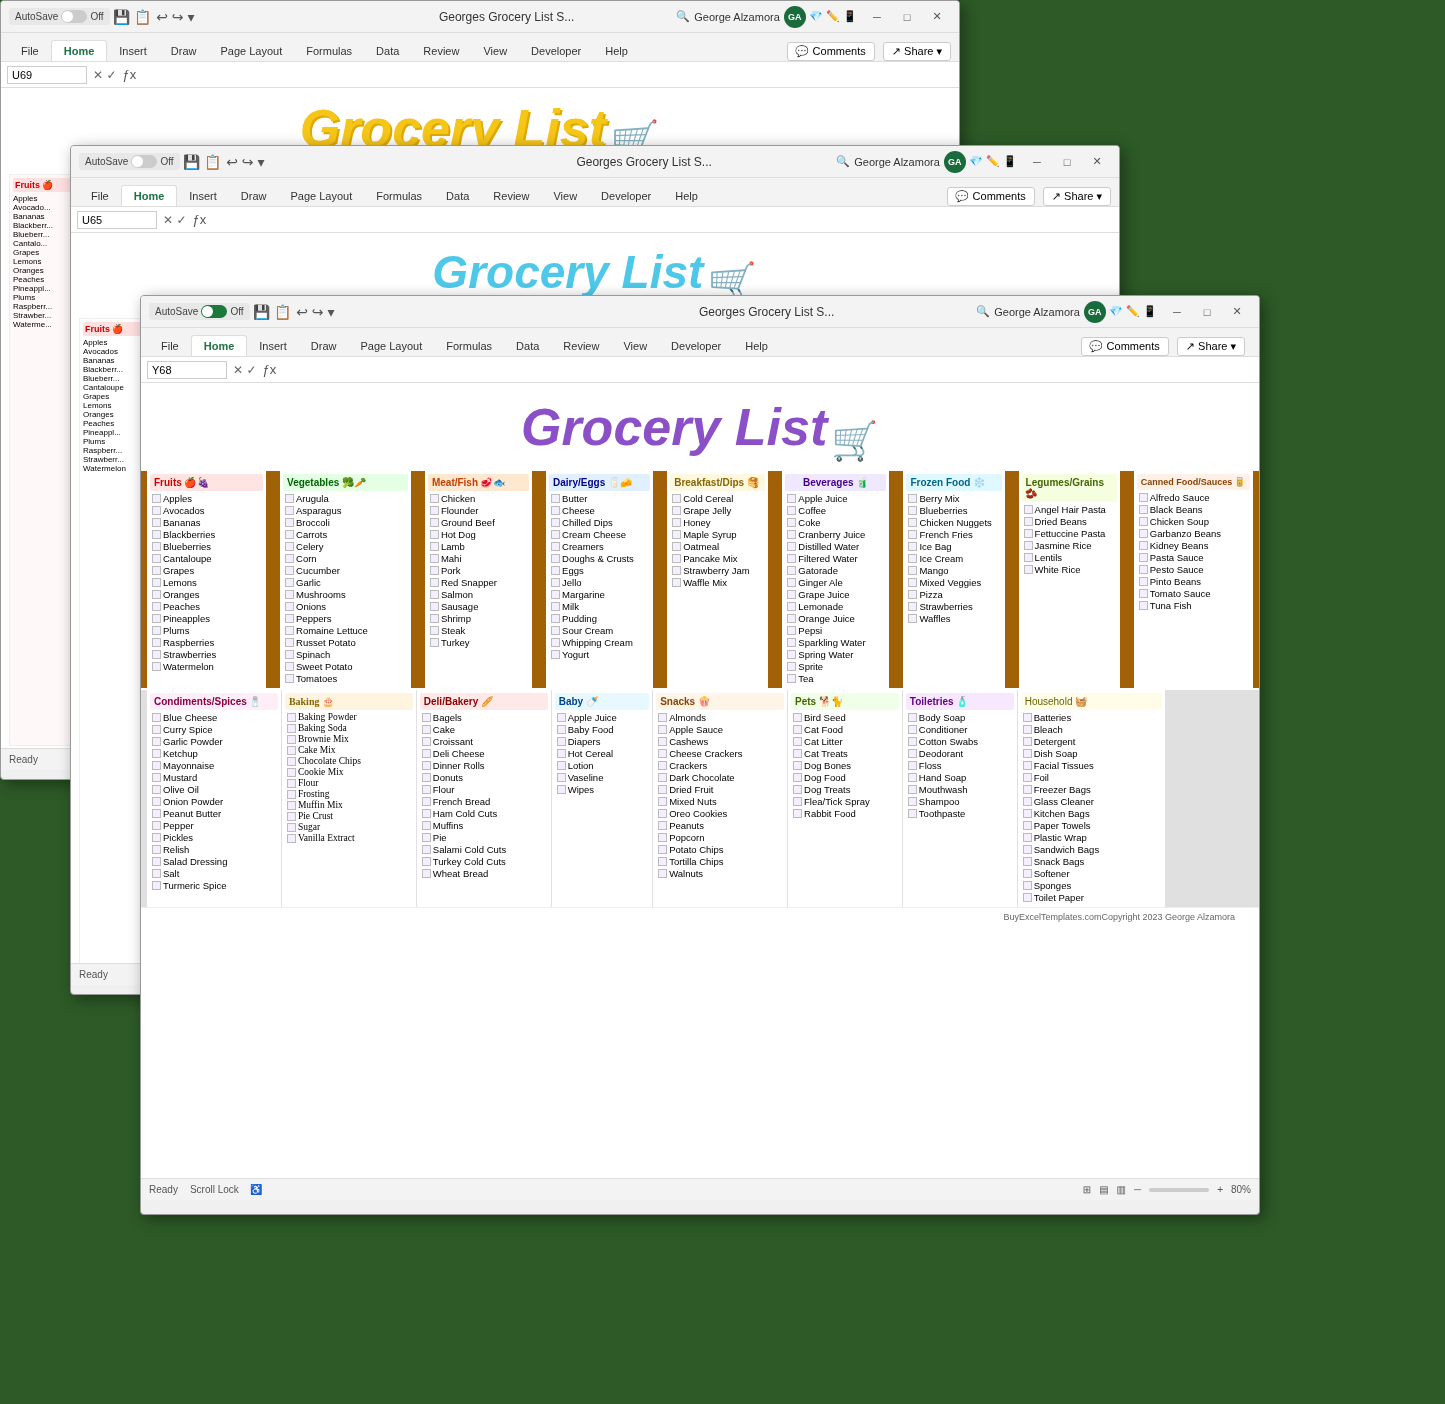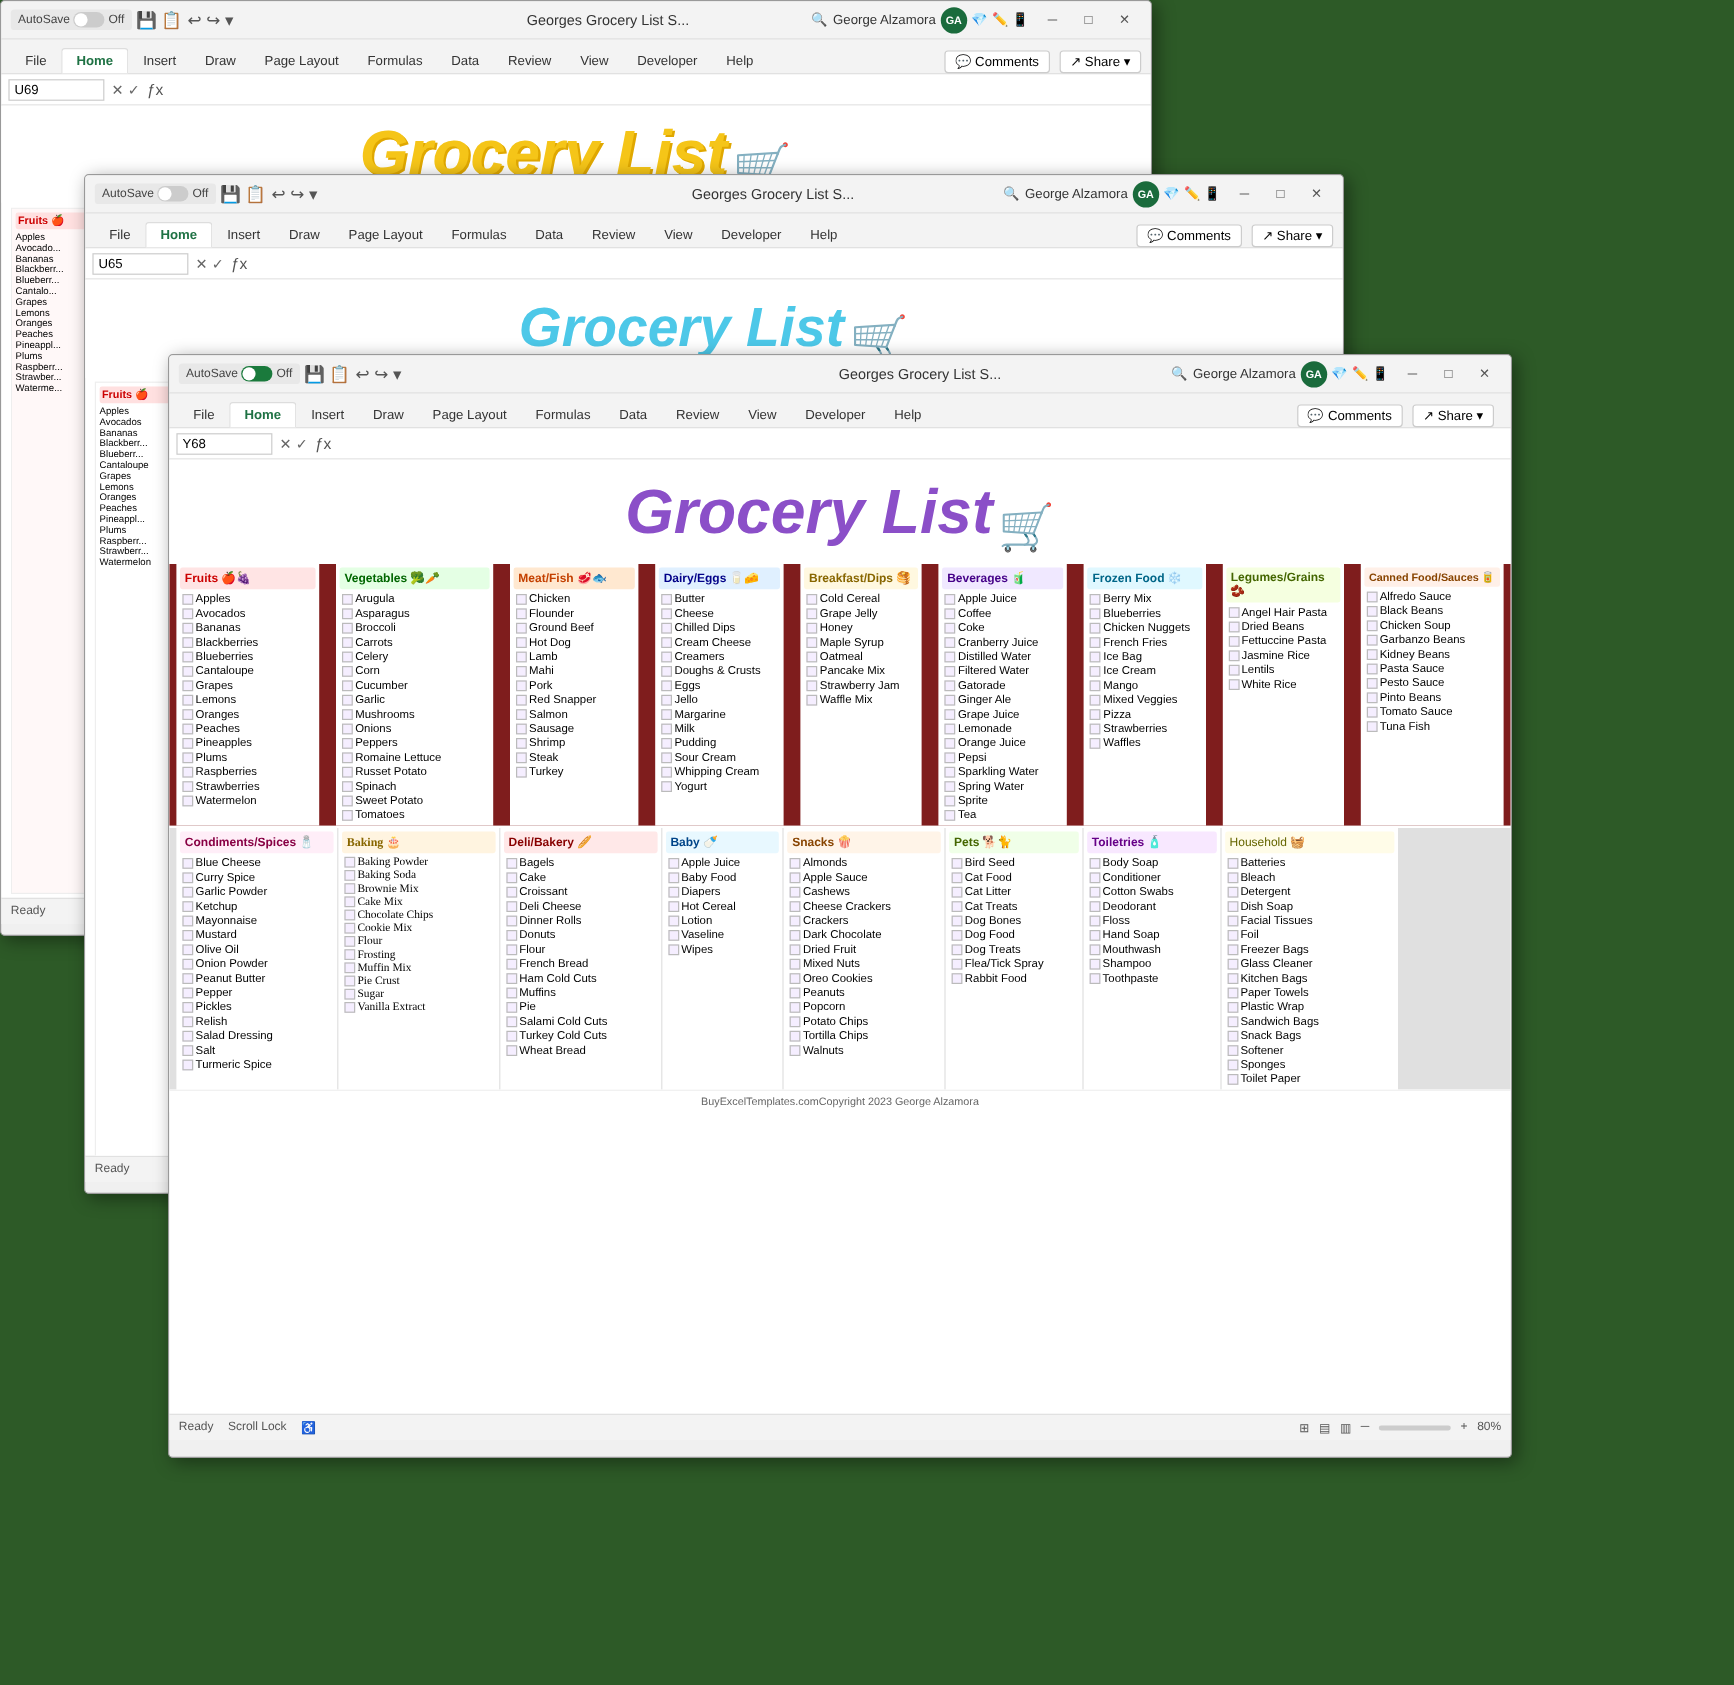--- a/index.html
+++ b/index.html
@@ -509,21 +509,21 @@
     <input class="formula-input" value="" readonly="" style="">
   </div>
 
   <div class="spreadsheet-content" style="height:calc(920px - 125px); background:white; overflow:hidden;">
 
     <div style="text-align:center; padding:14px 0 8px; background:white;">
       <span class="grocery-title-3">Grocery List</span>
       <span style="font-size:38px; vertical-align:middle;">🛒</span>
     </div>
 
-    <div style="display:grid; grid-template-columns: 1fr 1.1fr 0.9fr 0.9fr 0.85fr 0.9fr 0.85fr 0.85fr 0.9fr; gap:14px; padding:0 6px; background:#7f1d1d; margin:0 0 2px 0;">
+    <div style="display:grid; grid-template-columns: 1fr 1.1fr 0.9fr 0.9fr 0.85fr 0.9fr 0.85fr 0.85fr 0.9fr; gap:14px; padding:0 6px; background:#a16207; margin:0 0 2px 0;">
 
       <div style="background:white;padding:3px;">
         <div style="background:#ffe4e4;color:#cc0000;font-size:10px;font-weight:bold;padding:3px 4px;border-radius:2px;margin-bottom:2px;">Fruits 🍎🍇</div>
         <div style="font-size:9.5px;">
           <div class="col-item"><div class="col-checkbox"></div>Apples</div>
           <div class="col-item"><div class="col-checkbox"></div>Avocados</div>
           <div class="col-item"><div class="col-checkbox"></div>Bananas</div>
           <div class="col-item"><div class="col-checkbox"></div>Blackberries</div>
           <div class="col-item"><div class="col-checkbox"></div>Blueberries</div>
           <div class="col-item"><div class="col-checkbox"></div>Cantaloupe</div>
@@ -608,21 +608,21 @@
           <div class="col-item"><div class="col-checkbox"></div>Honey</div>
           <div class="col-item"><div class="col-checkbox"></div>Maple Syrup</div>
           <div class="col-item"><div class="col-checkbox"></div>Oatmeal</div>
           <div class="col-item"><div class="col-checkbox"></div>Pancake Mix</div>
           <div class="col-item"><div class="col-checkbox"></div>Strawberry Jam</div>
           <div class="col-item"><div class="col-checkbox"></div>Waffle Mix</div>
         </div>
       </div>
 
       <div style="background:white;padding:3px;">
-        <div style="background:#f0e8ff;color:#440088;font-size:10px;font-weight:bold;padding:3px 4px;border-radius:2px;margin-bottom:2px;">Beverages 🧃</div>
+        <div style="background:#f0e8ff;color:#440088;font-size:10px;font-weight:bold;padding:3px 4px;border-radius:2px;margin-bottom:2px;text-align:center;">Beverages 🧃</div>
         <div style="font-size:9.5px;">
           <div class="col-item"><div class="col-checkbox"></div>Apple Juice</div>
           <div class="col-item"><div class="col-checkbox"></div>Coffee</div>
           <div class="col-item"><div class="col-checkbox"></div>Coke</div>
           <div class="col-item"><div class="col-checkbox"></div>Cranberry Juice</div>
           <div class="col-item"><div class="col-checkbox"></div>Distilled Water</div>
           <div class="col-item"><div class="col-checkbox"></div>Filtered Water</div>
           <div class="col-item"><div class="col-checkbox"></div>Gatorade</div>
           <div class="col-item"><div class="col-checkbox"></div>Ginger Ale</div>
           <div class="col-item"><div class="col-checkbox"></div>Grape Juice</div>
@@ -823,21 +823,21 @@
           <div class="col-item"><div class="col-checkbox"></div>Sandwich Bags</div>
           <div class="col-item"><div class="col-checkbox"></div>Snack Bags</div>
           <div class="col-item"><div class="col-checkbox"></div>Softener</div>
           <div class="col-item"><div class="col-checkbox"></div>Sponges</div>
           <div class="col-item"><div class="col-checkbox"></div>Toilet Paper</div>
         </div>
       </div>
 
     </div>
 
-    <div style="display:flex;justify-content:center;padding:4px 24px;font-size:9px;color:#666;background:white;border-top:1px solid #eee;">
+    <div style="display:flex;justify-content:flex-end;padding:4px 24px;font-size:9px;color:#666;background:white;border-top:1px solid #eee;">
       <span>BuyExcelTemplates.com</span>
       <span>Copyright 2023 George Alzamora</span>
     </div>
   </div>
 
   <div class="status-bar">
     <span>Ready</span>
     <span>Scroll Lock</span>
     <span>♿</span>
     <div class="status-right">

